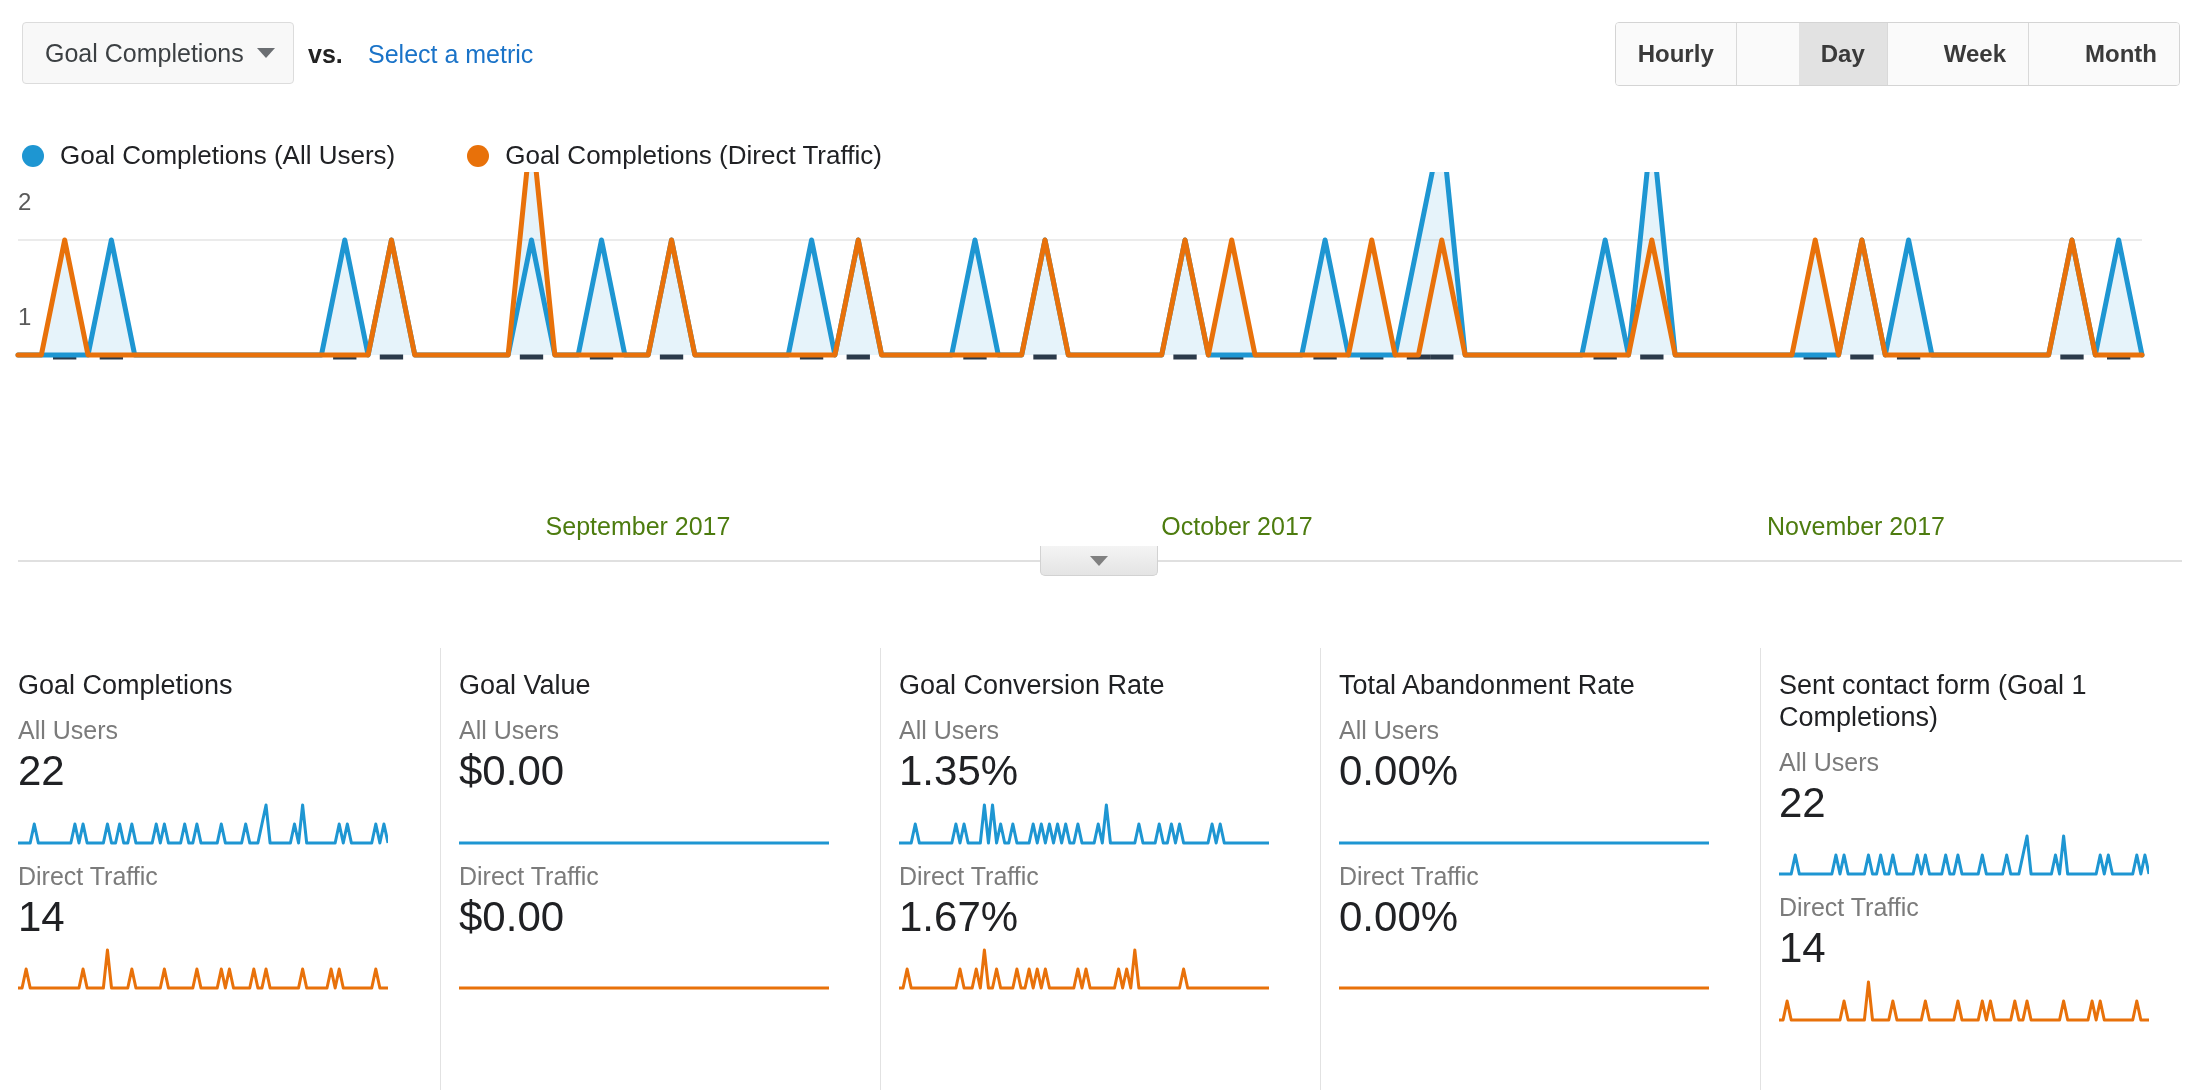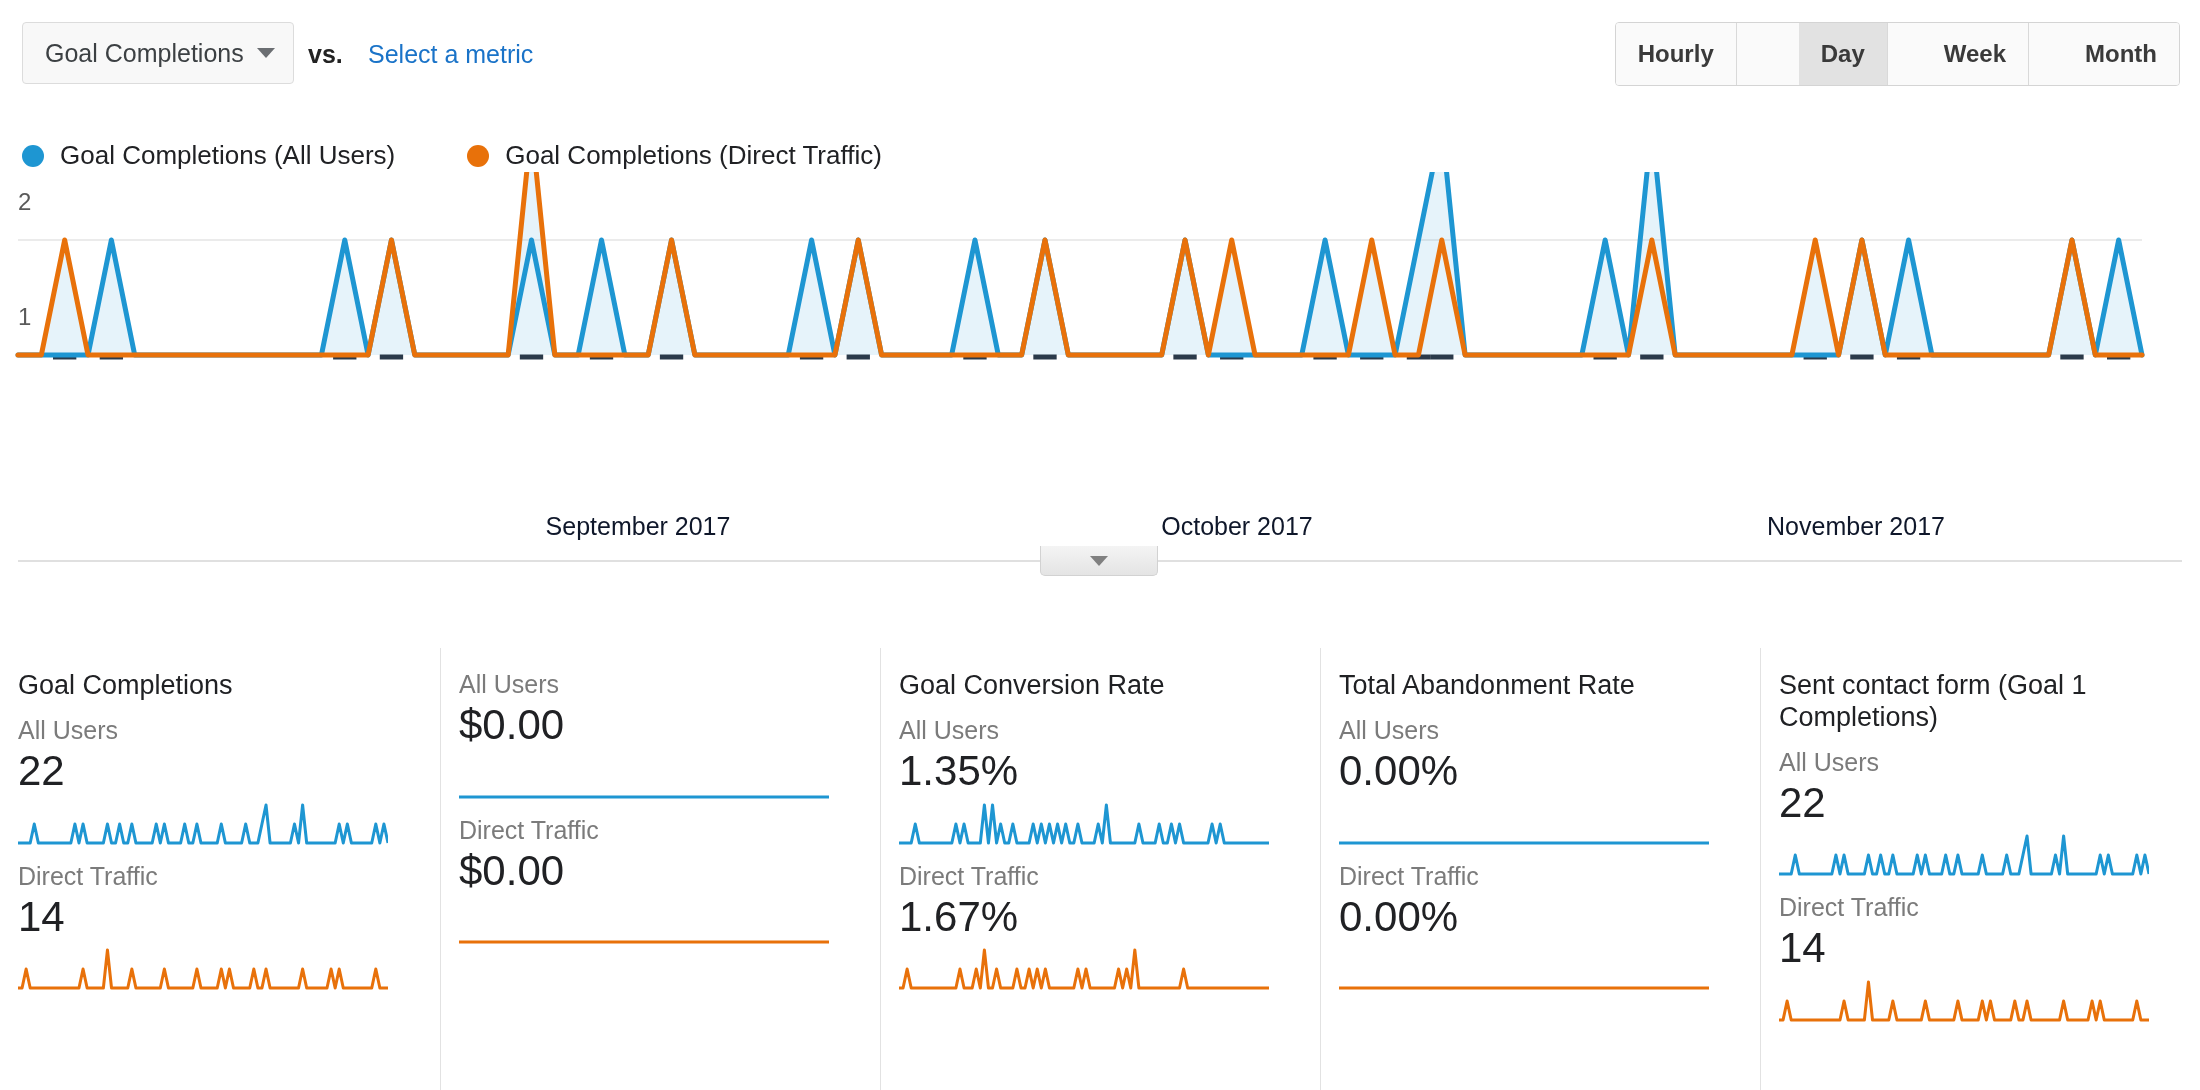--- a/index.html
+++ b/index.html
@@ -139,21 +139,21 @@
   .axis-label {
     position: absolute;
     left: 18px;
     font-size: 24px;
     color: #5a5a5a;
   }
   .xlabel {
     position: absolute;
     top: 512px;
     font-size: 25px;
-    color: #0f172a;
+    color: #4d7c0f;
     white-space: nowrap;
     transform: translateX(-50%);
   }
 
   
   .chart-sep {
     position: absolute;
     left: 18px;
     top: 560px;
     width: 2164px;
@@ -309,20 +309,21 @@
       <svg class="sparkline" width="370" height="46">
         <polyline points="0,43 4.065934065934066,43 8.131868131868131,43 12.197802197802197,43 16.263736263736263,24 20.32967032967033,43 24.395604395604394,43 28.46153846153846,43 32.527472527472526,43 36.59340659340659,43 40.65934065934066,43 44.72527472527472,43 48.79120879120879,43 52.857142857142854,43 56.92307692307692,24 60.989010989010985,43 65.05494505494505,24 69.12087912087912,43 73.18681318681318,43 77.25274725274724,43 81.31868131868131,43 85.38461538461539,43 89.45054945054945,24 93.5164835164835,43 97.58241758241758,43 101.64835164835165,24 105.71428571428571,43 109.78021978021977,43 113.84615384615384,24 117.91208791208791,43 121.97802197802197,43 126.04395604395603,43 130.1098901098901,43 134.17582417582418,43 138.24175824175825,24 142.3076923076923,43 146.37362637362637,24 150.43956043956044,43 154.50549450549448,43 158.57142857142856,43 162.63736263736263,43 166.7032967032967,24 170.76923076923077,43 174.83516483516482,43 178.9010989010989,24 182.96703296703296,43 187.032967032967,43 191.09890109890108,43 195.16483516483515,43 199.23076923076923,43 203.2967032967033,24 207.36263736263734,43 211.42857142857142,43 215.4945054945055,43 219.56043956043953,43 223.6263736263736,43 227.69230769230768,24 231.75824175824175,43 235.82417582417582,43 239.89010989010987,43 243.95604395604394,24 248.02197802197801,5 252.08791208791206,43 256.15384615384613,43 260.2197802197802,43 264.2857142857143,43 268.35164835164835,43 272.4175824175824,43 276.4835164835165,24 280.5494505494505,43 284.6153846153846,5 288.68131868131866,43 292.74725274725273,43 296.8131868131868,43 300.8791208791209,43 304.94505494505495,43 309.01098901098896,43 313.07692307692304,43 317.1428571428571,43 321.2087912087912,24 325.27472527472526,43 329.34065934065933,24 333.4065934065934,43 337.4725274725275,43 341.53846153846155,43 345.60439560439556,43 349.67032967032964,43 353.7362637362637,43 357.8021978021978,24 361.86813186813185,43 365.9340659340659,24 370,43 " fill="none" stroke="#1e96d2" stroke-width="3" stroke-linejoin="round"></polyline>
       </svg>
       <div class="seg-label">Direct Traffic</div>
       <div class="seg-value">14</div>
       <svg class="sparkline" width="370" height="46">
         <polyline points="0,43 4.065934065934066,43 8.131868131868131,24 12.197802197802197,43 16.263736263736263,43 20.32967032967033,43 24.395604395604394,43 28.46153846153846,43 32.527472527472526,43 36.59340659340659,43 40.65934065934066,43 44.72527472527472,43 48.79120879120879,43 52.857142857142854,43 56.92307692307692,43 60.989010989010985,43 65.05494505494505,24 69.12087912087912,43 73.18681318681318,43 77.25274725274724,43 81.31868131868131,43 85.38461538461539,43 89.45054945054945,5 93.5164835164835,43 97.58241758241758,43 101.64835164835165,43 105.71428571428571,43 109.78021978021977,43 113.84615384615384,24 117.91208791208791,43 121.97802197802197,43 126.04395604395603,43 130.1098901098901,43 134.17582417582418,43 138.24175824175825,43 142.3076923076923,43 146.37362637362637,24 150.43956043956044,43 154.50549450549448,43 158.57142857142856,43 162.63736263736263,43 166.7032967032967,43 170.76923076923077,43 174.83516483516482,43 178.9010989010989,24 182.96703296703296,43 187.032967032967,43 191.09890109890108,43 195.16483516483515,43 199.23076923076923,43 203.2967032967033,24 207.36263736263734,43 211.42857142857142,24 215.4945054945055,43 219.56043956043953,43 223.6263736263736,43 227.69230769230768,43 231.75824175824175,43 235.82417582417582,24 239.89010989010987,43 243.95604395604394,43 248.02197802197801,24 252.08791208791206,43 256.15384615384613,43 260.2197802197802,43 264.2857142857143,43 268.35164835164835,43 272.4175824175824,43 276.4835164835165,43 280.5494505494505,43 284.6153846153846,24 288.68131868131866,43 292.74725274725273,43 296.8131868131868,43 300.8791208791209,43 304.94505494505495,43 309.01098901098896,43 313.07692307692304,24 317.1428571428571,43 321.2087912087912,24 325.27472527472526,43 329.34065934065933,43 333.4065934065934,43 337.4725274725275,43 341.53846153846155,43 345.60439560439556,43 349.67032967032964,43 353.7362637362637,43 357.8021978021978,24 361.86813186813185,43 365.9340659340659,43 370,43 " fill="none" stroke="#e8710a" stroke-width="3" stroke-linejoin="round"></polyline>
       </svg>
     </div>
     <div class="card" style="width: 440px;">
+      <div class="card-title">Goal Value</div>
       <div class="seg-label">All Users</div>
       <div class="seg-value">$0.00</div>
       <svg class="sparkline" width="370" height="46">
         <polyline points="0,43 4.065934065934066,43 8.131868131868131,43 12.197802197802197,43 16.263736263736263,43 20.32967032967033,43 24.395604395604394,43 28.46153846153846,43 32.527472527472526,43 36.59340659340659,43 40.65934065934066,43 44.72527472527472,43 48.79120879120879,43 52.857142857142854,43 56.92307692307692,43 60.989010989010985,43 65.05494505494505,43 69.12087912087912,43 73.18681318681318,43 77.25274725274724,43 81.31868131868131,43 85.38461538461539,43 89.45054945054945,43 93.5164835164835,43 97.58241758241758,43 101.64835164835165,43 105.71428571428571,43 109.78021978021977,43 113.84615384615384,43 117.91208791208791,43 121.97802197802197,43 126.04395604395603,43 130.1098901098901,43 134.17582417582418,43 138.24175824175825,43 142.3076923076923,43 146.37362637362637,43 150.43956043956044,43 154.50549450549448,43 158.57142857142856,43 162.63736263736263,43 166.7032967032967,43 170.76923076923077,43 174.83516483516482,43 178.9010989010989,43 182.96703296703296,43 187.032967032967,43 191.09890109890108,43 195.16483516483515,43 199.23076923076923,43 203.2967032967033,43 207.36263736263734,43 211.42857142857142,43 215.4945054945055,43 219.56043956043953,43 223.6263736263736,43 227.69230769230768,43 231.75824175824175,43 235.82417582417582,43 239.89010989010987,43 243.95604395604394,43 248.02197802197801,43 252.08791208791206,43 256.15384615384613,43 260.2197802197802,43 264.2857142857143,43 268.35164835164835,43 272.4175824175824,43 276.4835164835165,43 280.5494505494505,43 284.6153846153846,43 288.68131868131866,43 292.74725274725273,43 296.8131868131868,43 300.8791208791209,43 304.94505494505495,43 309.01098901098896,43 313.07692307692304,43 317.1428571428571,43 321.2087912087912,43 325.27472527472526,43 329.34065934065933,43 333.4065934065934,43 337.4725274725275,43 341.53846153846155,43 345.60439560439556,43 349.67032967032964,43 353.7362637362637,43 357.8021978021978,43 361.86813186813185,43 365.9340659340659,43 370,43 " fill="none" stroke="#1e96d2" stroke-width="3" stroke-linejoin="round"></polyline>
       </svg>
       <div class="seg-label">Direct Traffic</div>
       <div class="seg-value">$0.00</div>
       <svg class="sparkline" width="370" height="46">
         <polyline points="0,43 4.065934065934066,43 8.131868131868131,43 12.197802197802197,43 16.263736263736263,43 20.32967032967033,43 24.395604395604394,43 28.46153846153846,43 32.527472527472526,43 36.59340659340659,43 40.65934065934066,43 44.72527472527472,43 48.79120879120879,43 52.857142857142854,43 56.92307692307692,43 60.989010989010985,43 65.05494505494505,43 69.12087912087912,43 73.18681318681318,43 77.25274725274724,43 81.31868131868131,43 85.38461538461539,43 89.45054945054945,43 93.5164835164835,43 97.58241758241758,43 101.64835164835165,43 105.71428571428571,43 109.78021978021977,43 113.84615384615384,43 117.91208791208791,43 121.97802197802197,43 126.04395604395603,43 130.1098901098901,43 134.17582417582418,43 138.24175824175825,43 142.3076923076923,43 146.37362637362637,43 150.43956043956044,43 154.50549450549448,43 158.57142857142856,43 162.63736263736263,43 166.7032967032967,43 170.76923076923077,43 174.83516483516482,43 178.9010989010989,43 182.96703296703296,43 187.032967032967,43 191.09890109890108,43 195.16483516483515,43 199.23076923076923,43 203.2967032967033,43 207.36263736263734,43 211.42857142857142,43 215.4945054945055,43 219.56043956043953,43 223.6263736263736,43 227.69230769230768,43 231.75824175824175,43 235.82417582417582,43 239.89010989010987,43 243.95604395604394,43 248.02197802197801,43 252.08791208791206,43 256.15384615384613,43 260.2197802197802,43 264.2857142857143,43 268.35164835164835,43 272.4175824175824,43 276.4835164835165,43 280.5494505494505,43 284.6153846153846,43 288.68131868131866,43 292.74725274725273,43 296.8131868131868,43 300.8791208791209,43 304.94505494505495,43 309.01098901098896,43 313.07692307692304,43 317.1428571428571,43 321.2087912087912,43 325.27472527472526,43 329.34065934065933,43 333.4065934065934,43 337.4725274725275,43 341.53846153846155,43 345.60439560439556,43 349.67032967032964,43 353.7362637362637,43 357.8021978021978,43 361.86813186813185,43 365.9340659340659,43 370,43 " fill="none" stroke="#e8710a" stroke-width="3" stroke-linejoin="round"></polyline>
       </svg>

